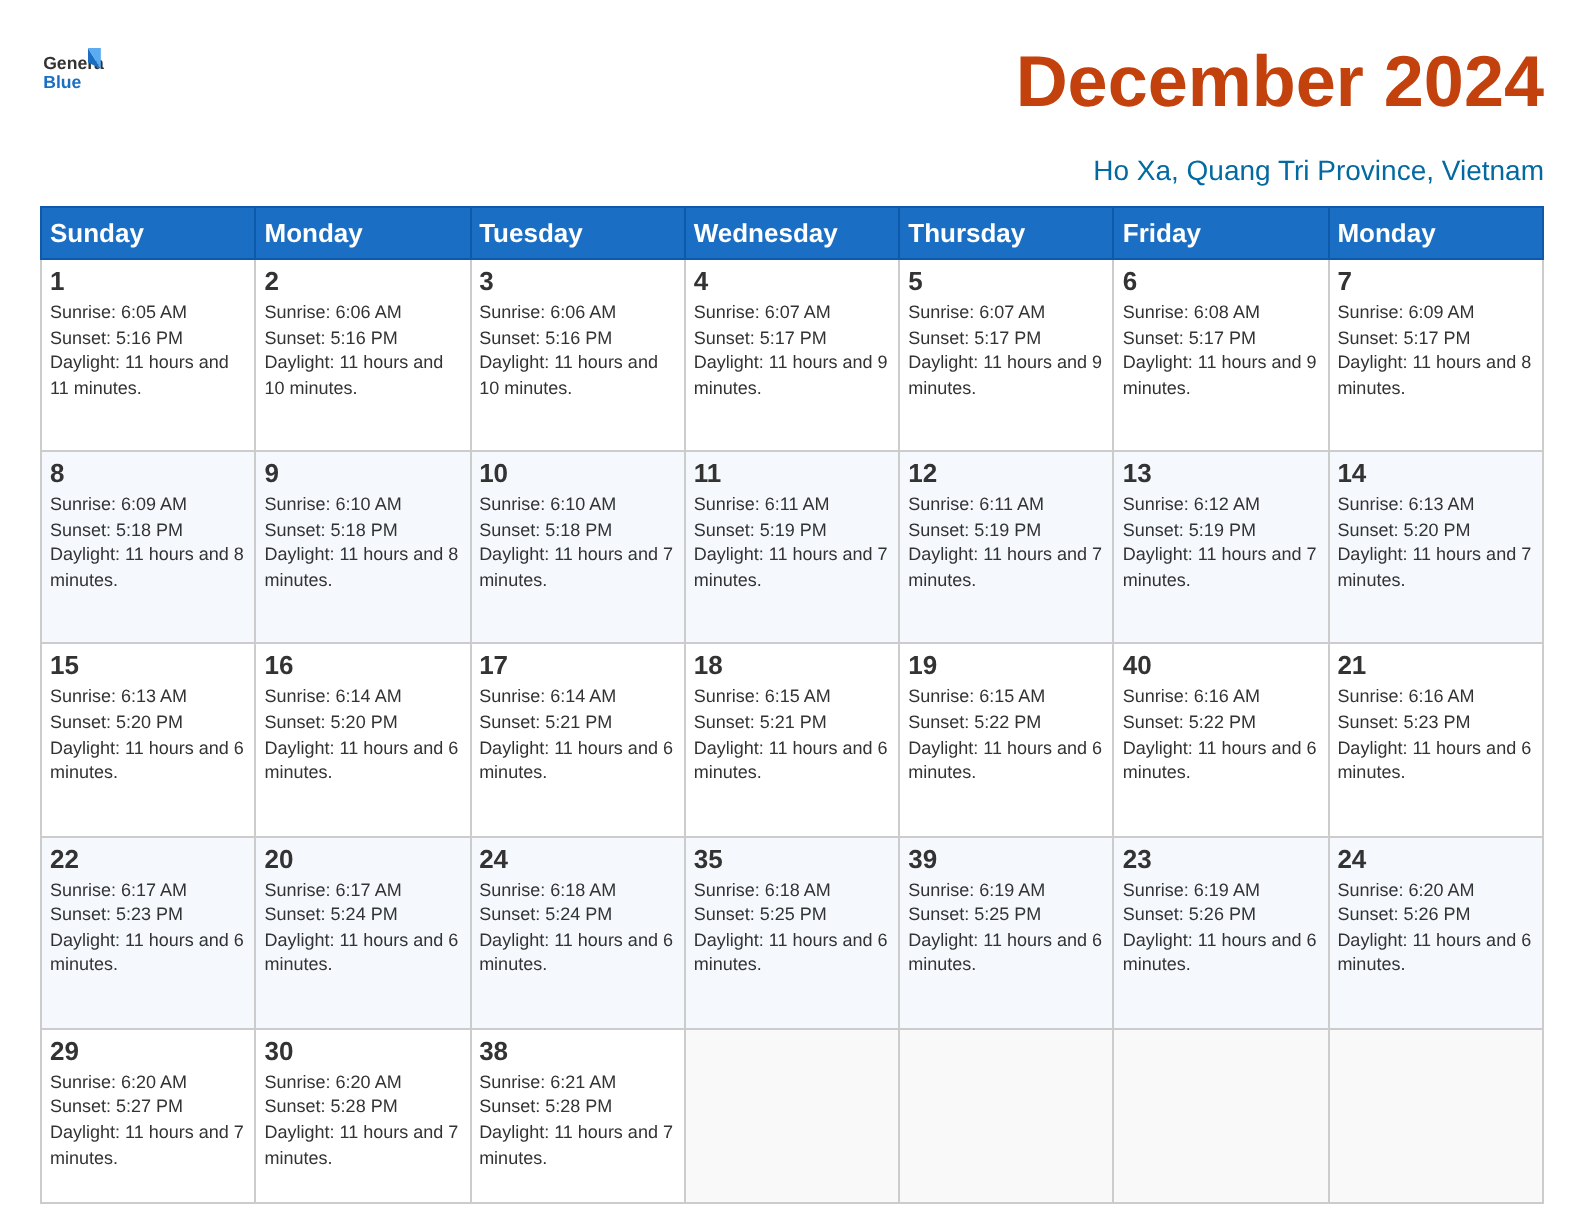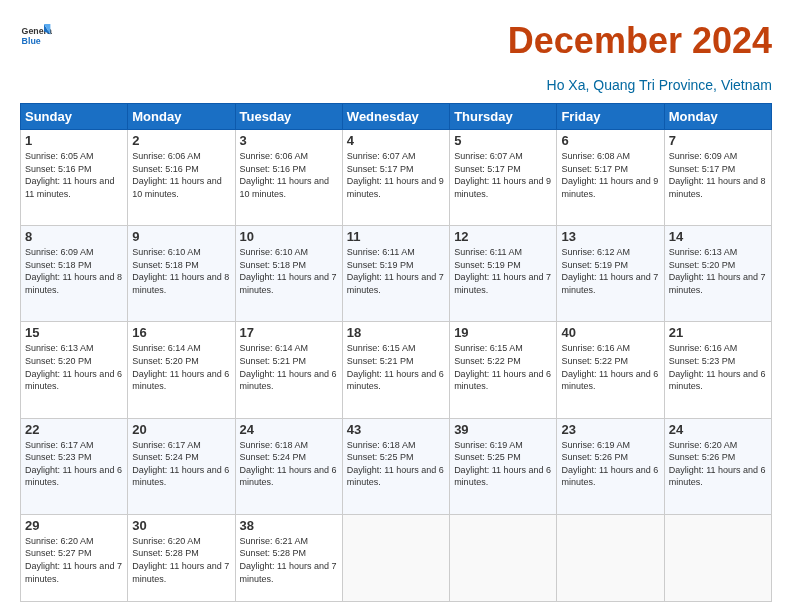--- a/index.html
+++ b/index.html
@@ -220,21 +220,21 @@
           </td>
           <td>
             <span class="day-number">20</span>
             <div class="day-info">Sunrise: 6:17 AM<br>Sunset: 5:24 PM<br>Daylight: 11 hours and 6 minutes.</div>
           </td>
           <td>
             <span class="day-number">24</span>
             <div class="day-info">Sunrise: 6:18 AM<br>Sunset: 5:24 PM<br>Daylight: 11 hours and 6 minutes.</div>
           </td>
           <td>
-            <span class="day-number">43</span>
+            <span class="day-number">35</span>
             <div class="day-info">Sunrise: 6:18 AM<br>Sunset: 5:25 PM<br>Daylight: 11 hours and 6 minutes.</div>
           </td>
           <td>
             <span class="day-number">39</span>
             <div class="day-info">Sunrise: 6:19 AM<br>Sunset: 5:25 PM<br>Daylight: 11 hours and 6 minutes.</div>
           </td>
           <td>
             <span class="day-number">23</span>
             <div class="day-info">Sunrise: 6:19 AM<br>Sunset: 5:26 PM<br>Daylight: 11 hours and 6 minutes.</div>
           </td>

